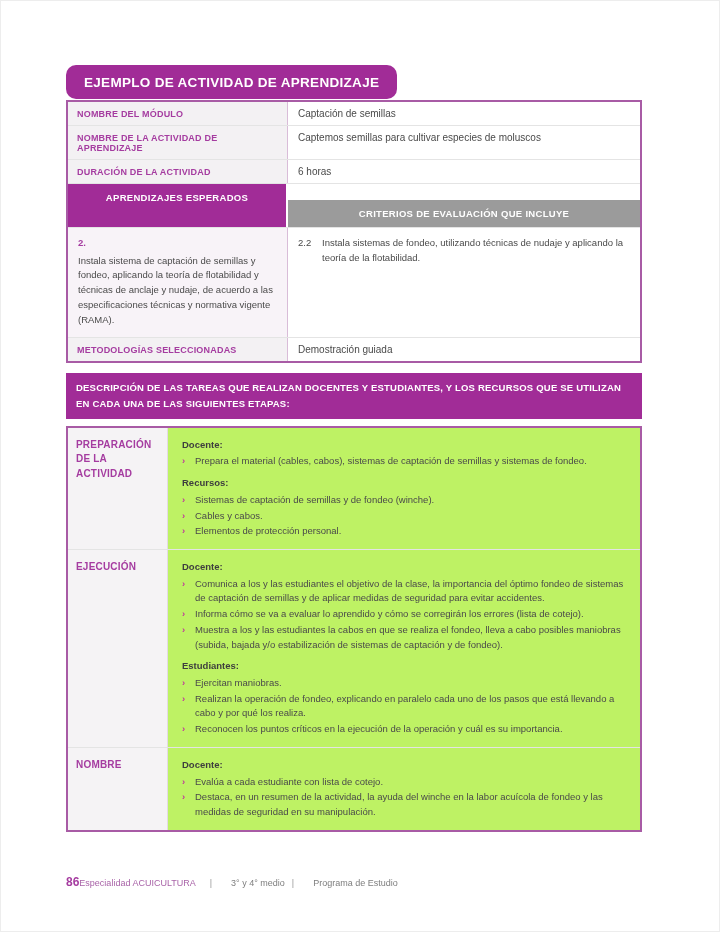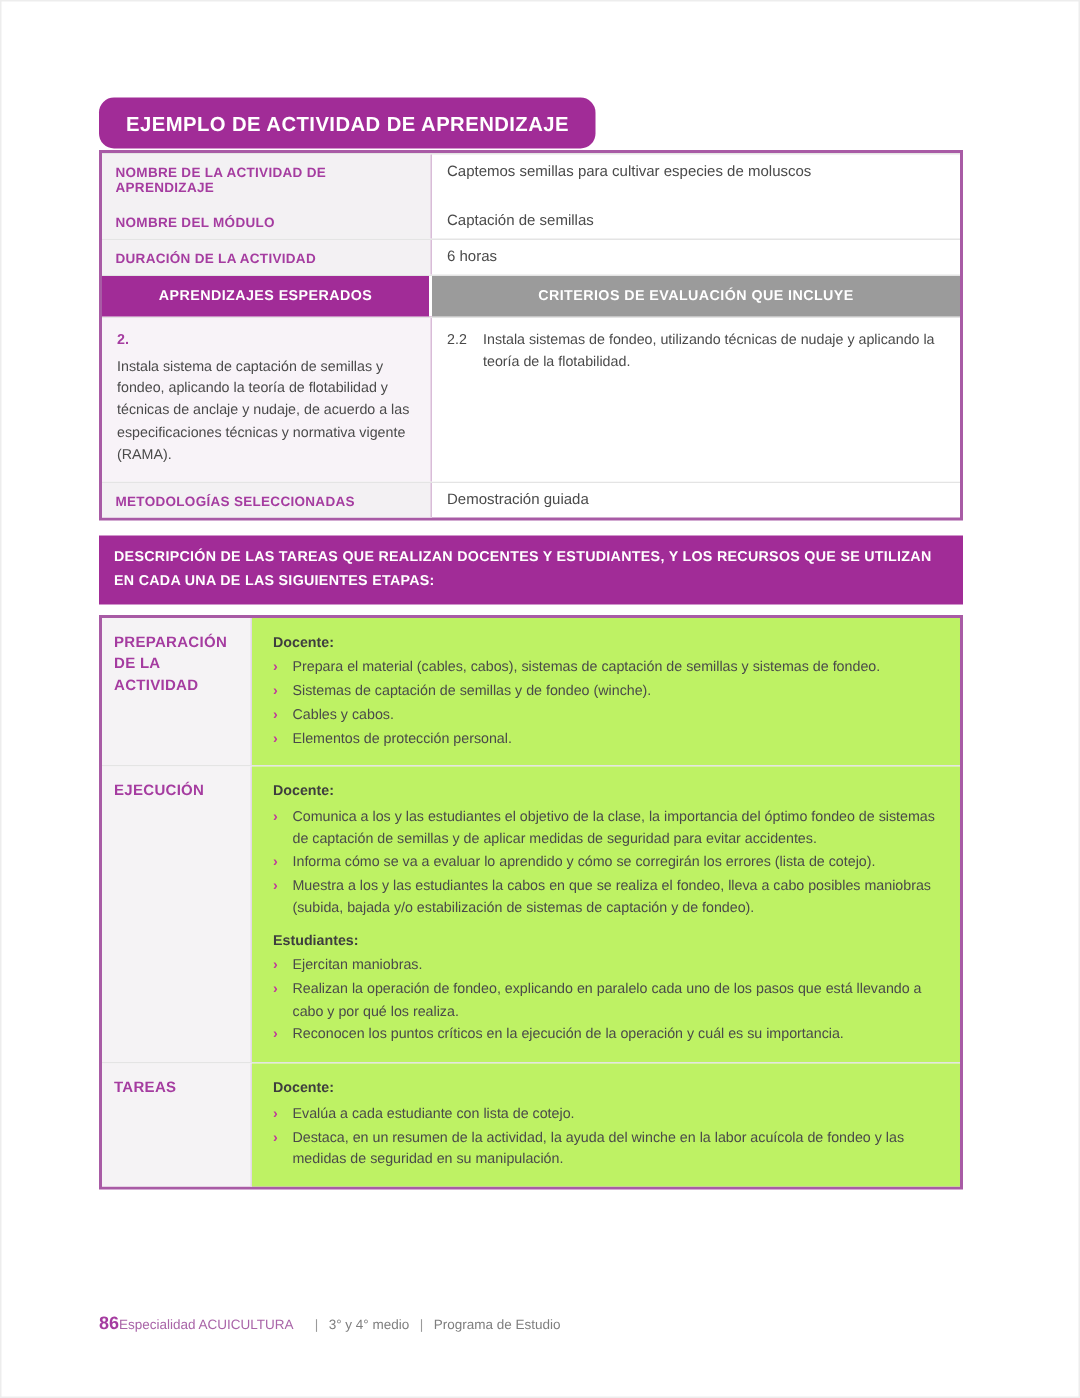--- a/index.html
+++ b/index.html
@@ -38,21 +38,21 @@
     padding:7px 9px 6px 9px;border-right:1px solid #D9BCD8;
   }
   .t1val{flex:1;font-size:10px;color:var(--body_text,#4A4A4A);padding:6px 10px 5px 10px;}
   .t1hl{
     width:220px;flex-shrink:0;background:var(--accent,#A12C97);color:#fff;
     text-align:center;font-weight:700;font-size:9.5px;letter-spacing:.3px;
     padding:8px 6px;border-right:2px solid #fff;
   }
   .t1hr{
     flex:1;background:var(--header_gray,#9B9B9B);color:#fff;text-align:center;
-    font-weight:700;font-size:9.5px;letter-spacing:.3px;padding:8px 6px;
+    font-weight:700;font-size:9.5px;letter-spacing:.3px;padding:8px 6px;margin-top:16px;
   }
   .ae-cell{
     width:220px;flex-shrink:0;background:#F8F3F8;border-right:1px solid #D9BCD8;
     padding:8px 10px 10px 10px;font-size:9.5px;color:var(--body_text,#4A4A4A);line-height:1.55;
   }
   .ae-num{color:var(--label_purple,#A53CA0);font-weight:700;margin-bottom:3px;}
   .crit-cell{
     flex:1;padding:8px 10px 10px 10px;font-size:9.5px;
     color:var(--body_text,#4A4A4A);line-height:1.55;background:#fff;
   }
@@ -85,38 +85,38 @@
   .bt{flex:1;}
 
   
   .footer{
     position:absolute;left:65px;bottom:42px;display:flex;align-items:baseline;
     font-size:9px;color:#8A8A8A;
   }
   .pg{color:var(--label_purple,#A53CA0);font-weight:700;font-size:12px;}
   .spec{color:#A964A8;margin-right:7px;}
   .sep{color:#9A9A9A;margin:0 7px;}
-  .gray{color:#7E7E7E;}
+  .gray{color:#7E7E7E;margin-left:12px;}
 </style>
 </head>
 <body>
 
 <div class="page">
   <div class="content">
 
     <div class="title-tab">EJEMPLO DE ACTIVIDAD DE APRENDIZAJE</div>
 
     <div class="tbl1">
-      <div class="t1row">
-        <div class="t1lbl">NOMBRE DE LA ACTIVIDAD DE APRENDIZAJE</div>
-        <div class="t1val">Captemos semillas para cultivar especies de moluscos</div>
-      </div>
       <div class="t1row first">
         <div class="t1lbl">NOMBRE DEL MÓDULO</div>
         <div class="t1val">Captación de semillas</div>
+      </div>
+      <div class="t1row">
+        <div class="t1lbl">NOMBRE DE LA ACTIVIDAD DE APRENDIZAJE</div>
+        <div class="t1val">Captemos semillas para cultivar especies de moluscos</div>
       </div>
       <div class="t1row">
         <div class="t1lbl">DURACIÓN DE LA ACTIVIDAD</div>
         <div class="t1val">6 horas</div>
       </div>
       <div class="t1row">
         <div class="t1hl">APRENDIZAJES ESPERADOS</div>
         <div class="t1hr">CRITERIOS DE EVALUACIÓN QUE INCLUYE</div>
       </div>
       <div class="t1row">
@@ -142,20 +142,21 @@
     <div class="tbl2">
 
       <div class="t2row first">
         <div class="t2lbl">PREPARACIÓN DE LA ACTIVIDAD</div>
         <div class="t2content">
           <div class="group-heading">Docente:</div>
           <div class="bullet">
             <span class="bm">›</span>
             <span class="bt">Prepara el material (cables, cabos), sistemas de captación de semillas y sistemas de fondeo.</span>
           </div>
+          <div class="group-heading">Recursos:</div>
           <div class="bullet">
             <span class="bm">›</span>
             <span class="bt">Sistemas de captación de semillas y de fondeo (winche).</span>
           </div>
           <div class="bullet">
             <span class="bm">›</span>
             <span class="bt">Cables y cabos.</span>
           </div>
           <div class="bullet">
             <span class="bm">›</span>
@@ -190,21 +191,21 @@
             <span class="bt">Realizan la operación de fondeo, explicando en paralelo cada uno de los pasos que está llevando a cabo y por qué los realiza.</span>
           </div>
           <div class="bullet">
             <span class="bm">›</span>
             <span class="bt">Reconocen los puntos críticos en la ejecución de la operación y cuál es su importancia.</span>
           </div>
         </div>
       </div>
 
       <div class="t2row">
-        <div class="t2lbl">TAREAS</div>
+        <div class="t2lbl">NOMBRE</div>
         <div class="t2content">
           <div class="group-heading">Docente:</div>
           <div class="bullet">
             <span class="bm">›</span>
             <span class="bt">Evalúa a cada estudiante con lista de cotejo.</span>
           </div>
           <div class="bullet">
             <span class="bm">›</span>
             <span class="bt">Destaca, en un resumen de la actividad, la ayuda del winche en la labor acuícola de fondeo y las medidas de seguridad en su manipulación.</span>
           </div>

